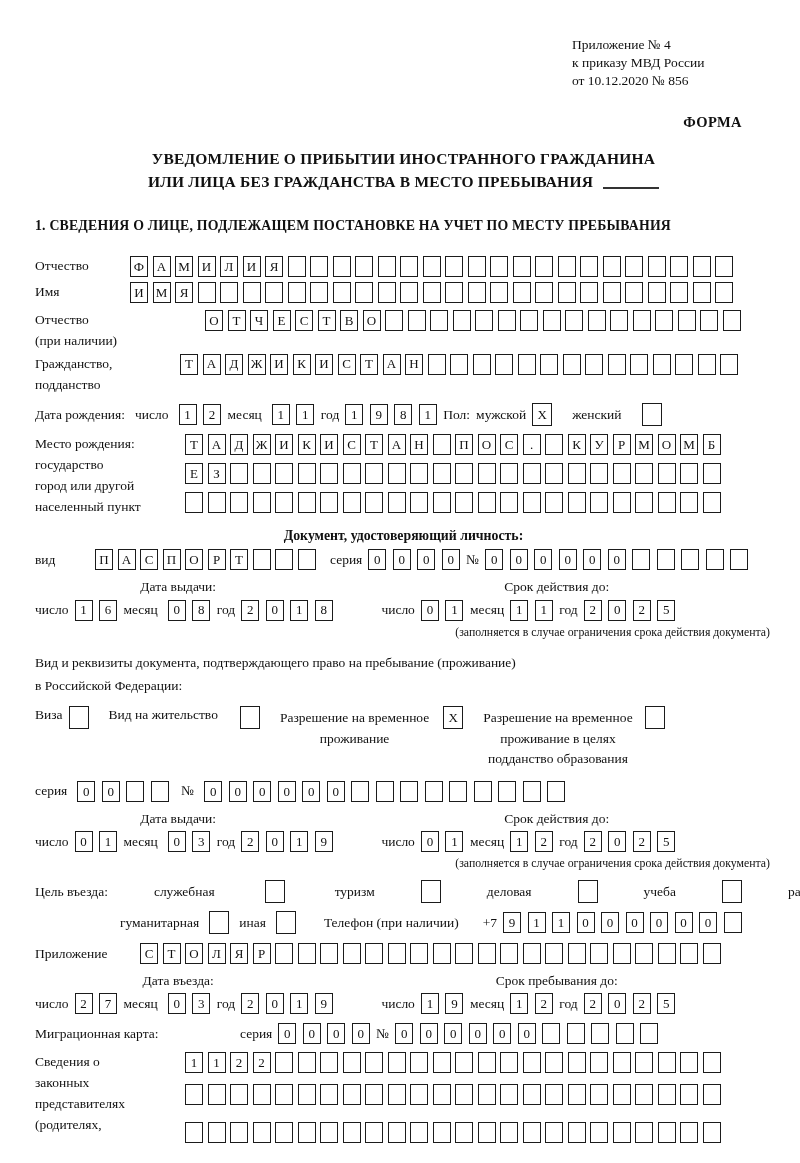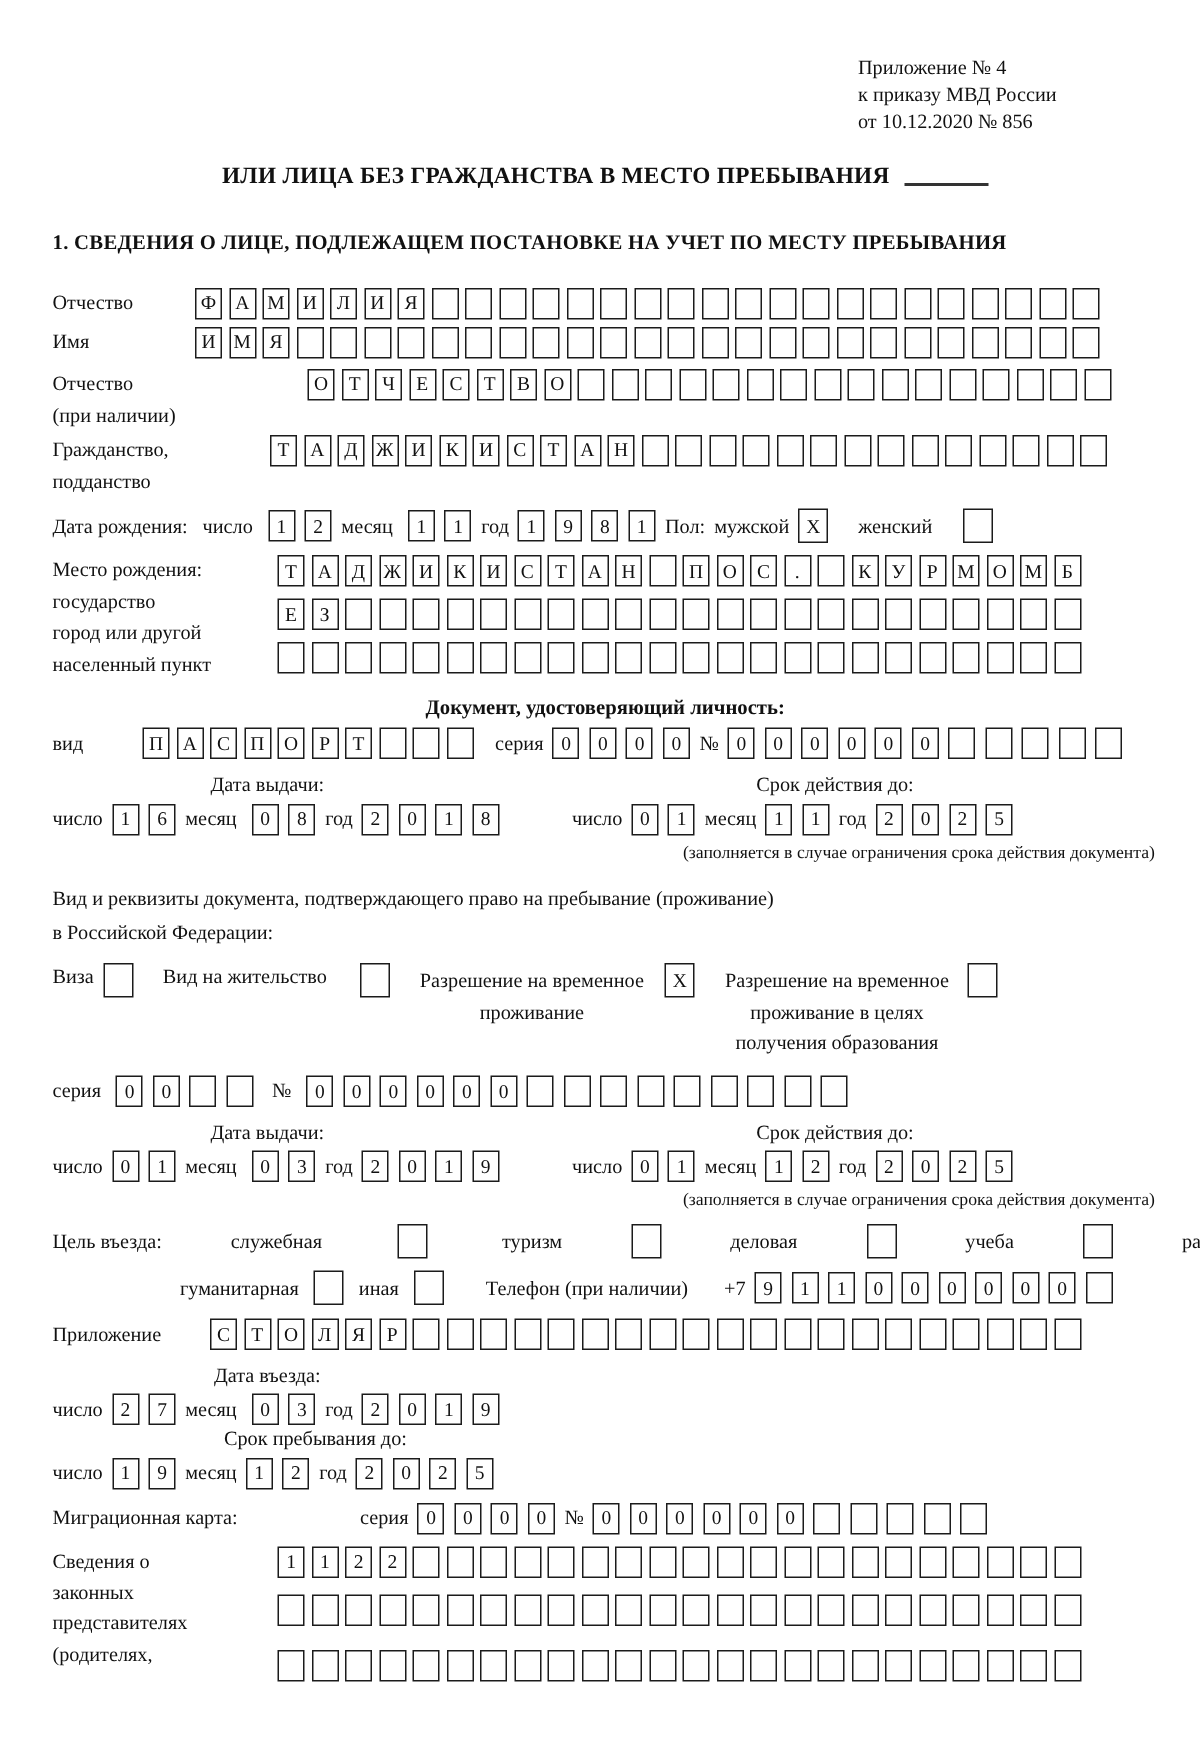--- a/index.html
+++ b/index.html
@@ -62,22 +62,24 @@
 <body>
 
 <div class="page">
 
   <div class="hdr-right">
     <div class="line">Приложение № 4</div>
     <div class="line">к приказу МВД России</div>
     <div class="line">от 10.12.2020 № 856</div>
   </div>
 
+  <div class="form-label">ФОРМА</div>
 
   <div class="title">
+    <div>УВЕДОМЛЕНИЕ О ПРИБЫТИИ ИНОСТРАННОГО ГРАЖДАНИНА</div>
     <div>
       <span>ИЛИ ЛИЦА БЕЗ ГРАЖДАНСТВА В МЕСТО ПРЕБЫВАНИЯ</span><span class="title-underline"></span>
     </div>
   </div>
 
   <div class="section-heading">1. СВЕДЕНИЯ О ЛИЦЕ, ПОДЛЕЖАЩЕМ ПОСТАНОВКЕ НА УЧЕТ ПО МЕСТУ ПРЕБЫВАНИЯ</div>
 
   <div class="row" style="margin-top:20px;">
     <span class="lbl w95">Отчество</span>
     <span class="cells">
@@ -469,21 +471,21 @@
       <span class="cells box1">
           <span class="cell">X</span>
         </span>
     </span>
     <span class="gap"></span>
       <span class="gap"></span>
     <span class="chk-item">
       <span class="chk-label-c mt2">
         <span>Разрешение на временное</span><br>
         <span>проживание в целях</span><br>
-        <span>получения образования</span>
+        <span>подданство образования</span>
       </span>
       <span style="width:12px;flex:0 0 auto;"></span>
       <span class="cells box1">
           <span class="cell"></span>
         </span>
     </span>
   </div>
 
   <div class="row" style="margin-top:12px;">
     <span class="lbl">серия</span>
@@ -671,21 +673,21 @@
         <span class="cell"></span>
         <span class="cell"></span>
         <span class="cell"></span>
         <span class="cell"></span>
         <span class="cell"></span>
         <span class="cell"></span>
         <span class="cell"></span>
       </span>
   </div>
 
-  <div class="halves" style="margin-top:8px;flex-direction:column;">
+  <div class="halves" style="margin-top:8px;">
     <div class="half-l">
       <div class="dhead dhead-l">Дата въезда:</div>
       <div class="drow">
         <span class="lbl">число</span>
           <span class="gap-s"></span>
         <span class="cells spread">
             <span class="cell">2</span>
             <span class="cell">7</span>
           </span>
         <span class="lbl">месяц</span>

